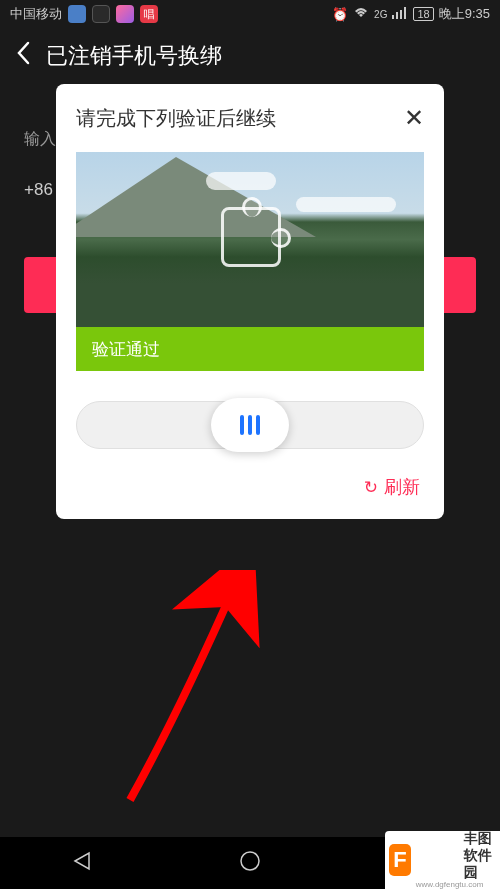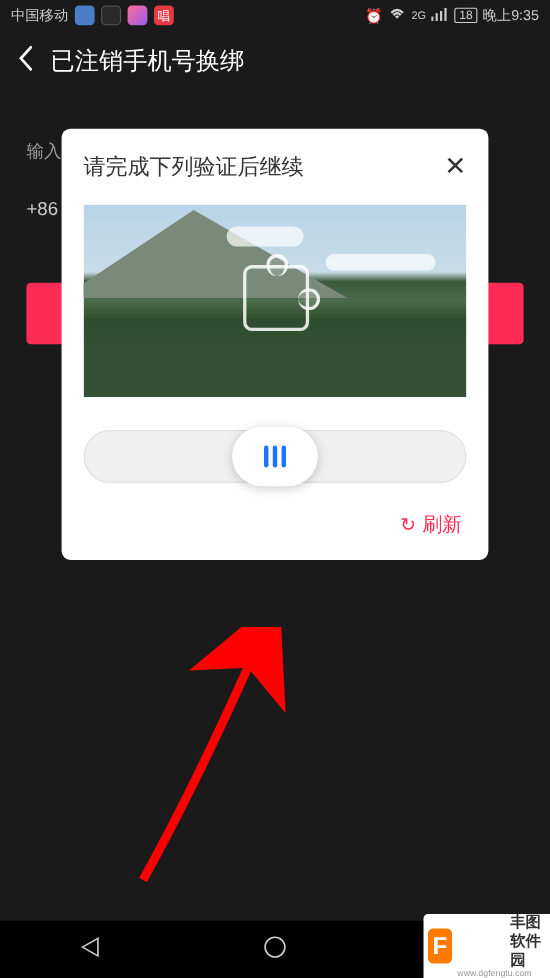--- a/index.html
+++ b/index.html
@@ -52,21 +52,21 @@
       background: #fe2c55;
       border-radius: 4px;
     }
     
     .modal-overlay {
       position: absolute;
       top: 0; left: 0; right: 0; bottom: 0;
       display: flex;
       align-items: flex-start;
       justify-content: center;
-      padding-top: 117px;
+      padding-top: 84px;
     }
     
     .modal {
       width: 388px;
       background: #fff;
       border-radius: 8px;
       padding: 20px;
       position: relative;
     }
     
@@ -276,20 +276,23 @@
     <div class="captcha-image">
       <div class="landscape"></div>
       <div class="mountain-peak"></div>
       <div class="cloud cloud1"></div>
       <div class="cloud cloud2"></div>
       <div class="puzzle-piece">
         <div class="puzzle-nub nub-top"></div>
         <div class="puzzle-nub nub-right"></div>
       </div>
     </div>
+    <div class="success-bar">
+      <span>验证通过</span>
+    </div>
     <div class="slider-track">
       <div class="slider-handle">
         <div class="handle-bar"></div>
         <div class="handle-bar"></div>
         <div class="handle-bar"></div>
       </div>
     </div>
     <div class="refresh-row">
       <span class="refresh-icon">↻</span>
       <span>刷新</span>

